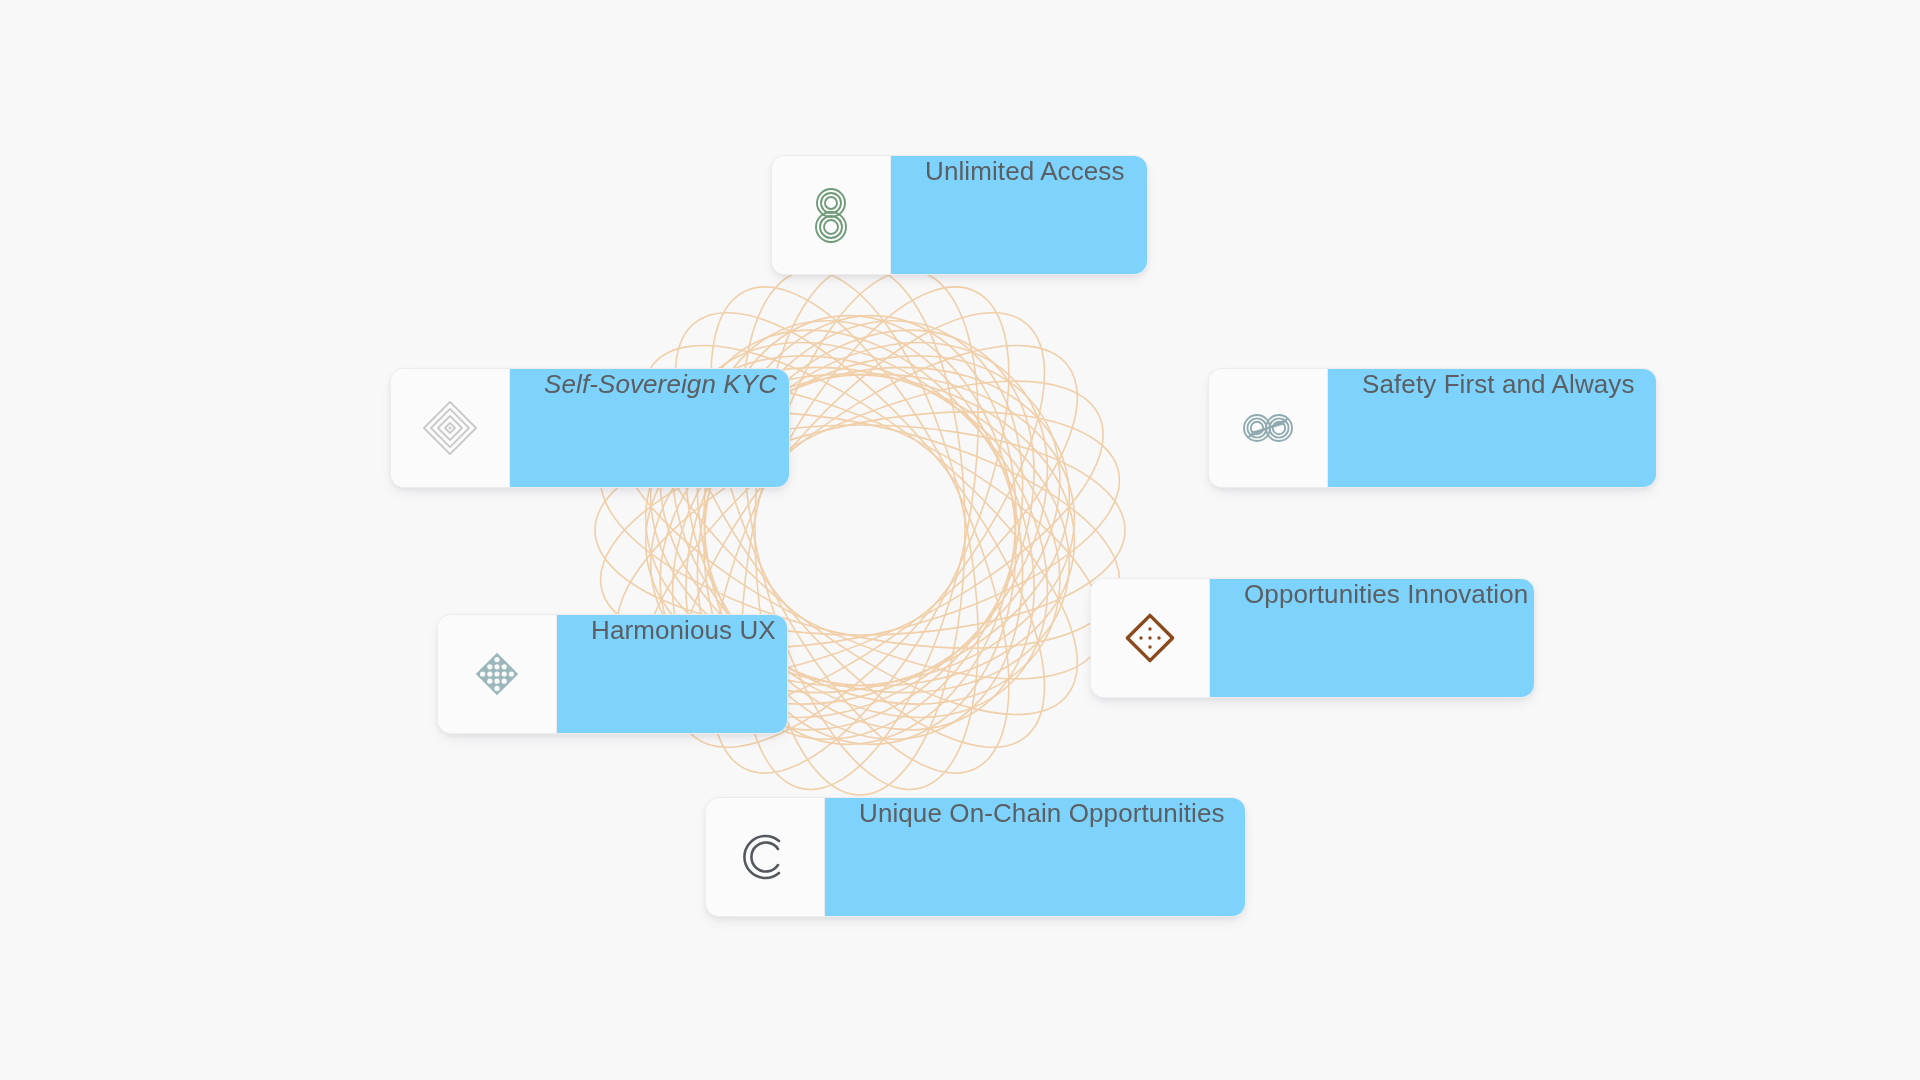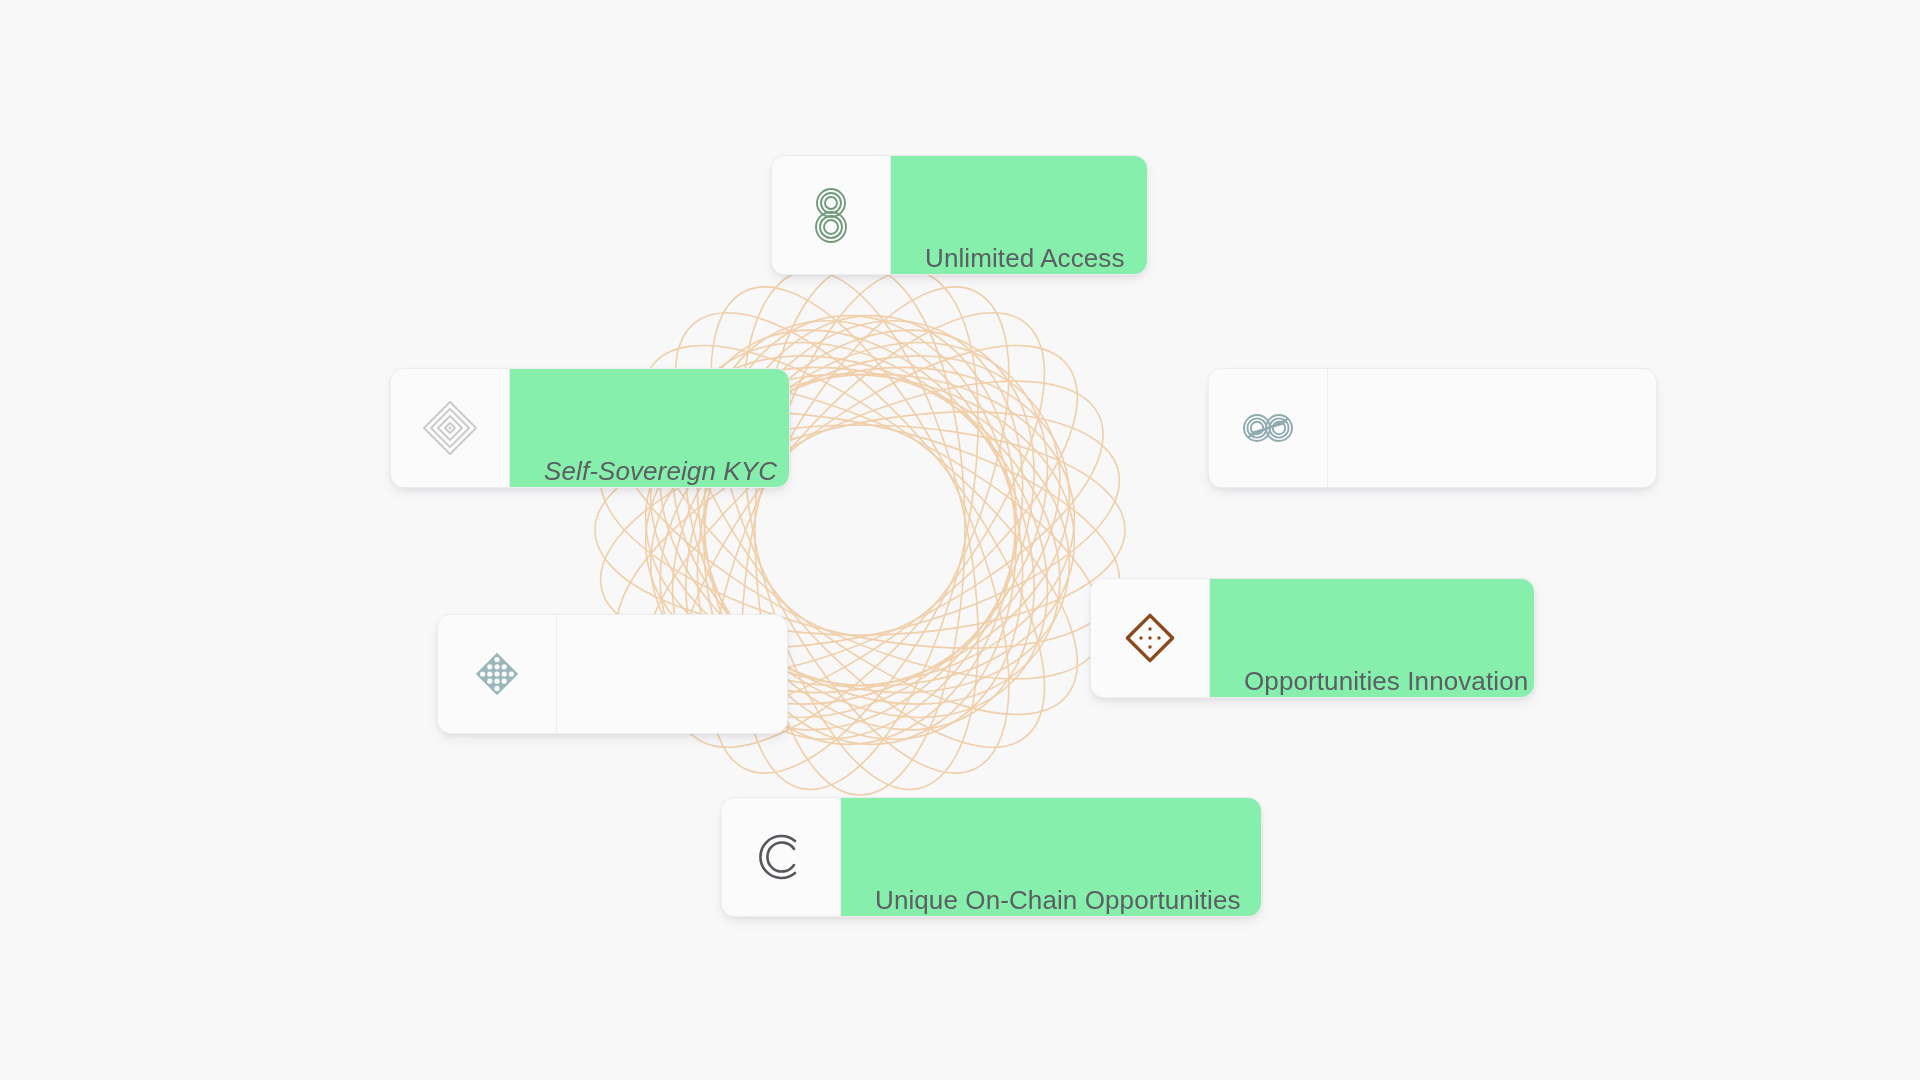--- a/index.html
+++ b/index.html
@@ -52,23 +52,23 @@
     display: flex;
     align-items: center;
     justify-content: center;
     border-right: 1px solid #ececec;
     background: #fbfbfb;
   }
 
   .card-label-cell {
     flex: 1 1 auto;
     display: flex;
-    align-items: flex-end;
+    align-items: flex-start;
     padding: 0 34px;
-    background: #86efac;
+    background: #7dd3fc;
   }
 
   .card-label {
     font-size: 26px;
     font-weight: 400;
     color: #5b5e62;
     letter-spacing: 0.1px;
     white-space: nowrap;
   }
 
@@ -163,20 +163,23 @@
                 <circle cx="21" cy="32" r="9.6"></circle>
                 <circle cx="43" cy="32" r="9.6"></circle>
                 <line x1="14.280000000000001" y1="38.72" x2="49.72" y2="25.28"></line>
                 <circle cx="21" cy="32" r="6.2"></circle>
                 <circle cx="43" cy="32" r="6.2"></circle>
                 <line x1="16.66" y1="36.34" x2="47.34" y2="27.66"></line>
               </g>
             </svg>
           </span>
         </div>
+        <div class="card-label-cell">
+          <span class="card-label">Safety First and Always</span>
+        </div>
       </div>
       <div class="feature-card" style="left: 1090px; top: 578px; width: 445px; height: 120px;">
         <div class="card-icon-cell">
           <span>
             <svg class="icon-svg" width="64" height="64" viewBox="0 0 64 64" xmlns="http://www.w3.org/2000/svg">
               <g>
                 <rect x="16" y="16" width="32" height="32" transform="rotate(45 32 32)" fill="none" stroke="#8b4a1e" stroke-width="3.4" stroke-linejoin="round"></rect>
                 <g fill="#8b4a1e">
                   <circle cx="23" cy="32" r="1.7"></circle>
                   <circle cx="32" cy="23" r="1.7"></circle>
@@ -215,22 +218,25 @@
                     <circle cx="32" cy="39.2" r="2.6"></circle>
                     <circle cx="39.2" cy="39.2" r="2.6"></circle>
                     <circle cx="32" cy="46.4" r="2.6"></circle>
                   </g>
                 </mask>
               </defs>
               <rect x="0" y="0" width="64" height="64" fill="#9cb7bb" mask="url(#pdm)"></rect>
             </svg>
           </span>
         </div>
-      </div>
-      <div class="feature-card" style="left: 721px; top: 797px; width: 541px; height: 120px;">
+        <div class="card-label-cell">
+          <span class="card-label">Harmonious UX</span>
+        </div>
+      </div>
+      <div class="feature-card" style="left: 705px; top: 797px; width: 541px; height: 120px;">
         <div class="card-icon-cell">
           <span>
             <svg class="icon-svg" width="64" height="64" viewBox="0 0 64 64" xmlns="http://www.w3.org/2000/svg">
               <g fill="none" stroke="#55585c" stroke-width="2.6" stroke-linecap="round">
                 <path d="M46 16 A21 21 0 1 0 46 48"></path>
                 <path d="M45 24 A14.5 14.5 0 1 0 45 40"></path>
               </g>
             </svg>
           </span>
         </div>

